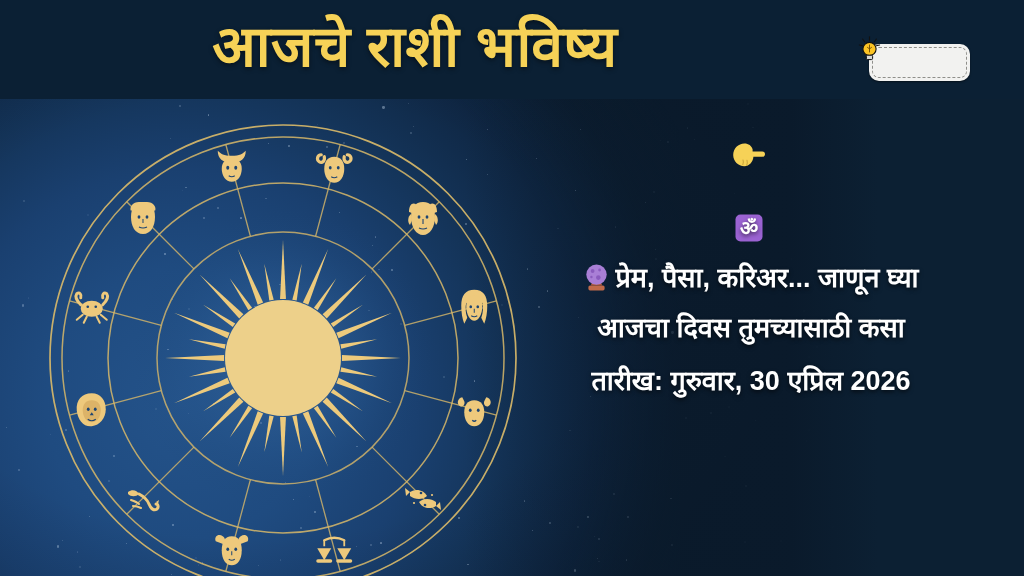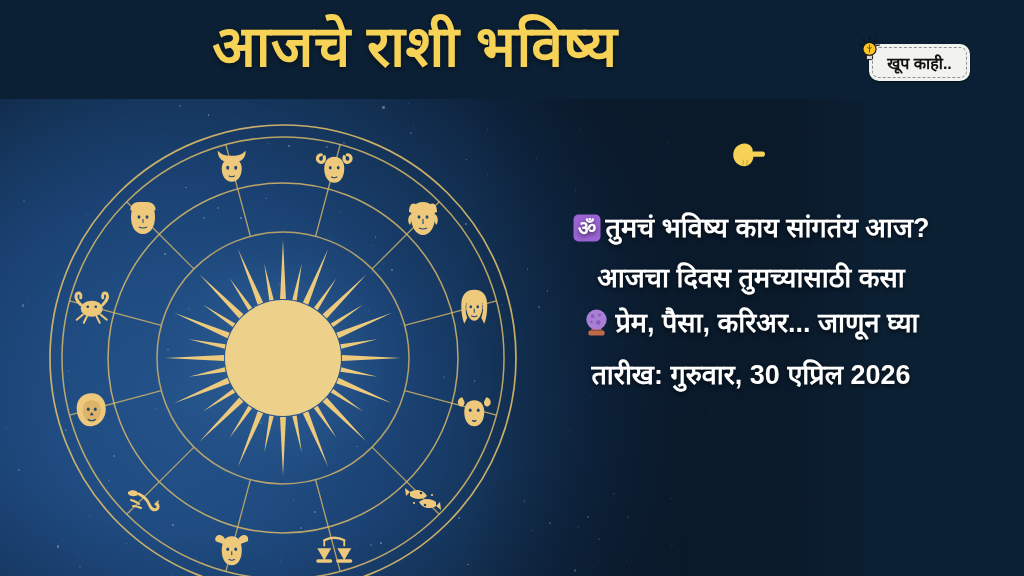--- a/index.html
+++ b/index.html
@@ -191,21 +191,21 @@
     text-shadow: 0 2px 4px rgba(0,0,0,0.6);
   }
   .body-line { display: block; }
   .inline-emoji {
     display: inline-block;
     vertical-align: -5px;
     margin-right: 5px;
   }
   .date-line {
     display: block;
-    margin-top: 2px;
+    margin-top: 8px;
     text-align: center;
   }
 </style>
 </head>
 <body>
 
 <div id="poster">
 
   <div class="bg-base"></div>
   <div class="bg-blue-glow"></div>
@@ -591,21 +591,20 @@
         <line x1="11.5" y1="0.8" x2="11.5" y2="4.2"></line>
         <line x1="4.6" y1="3.0" x2="6.6" y2="5.8"></line>
         <line x1="18.4" y1="3.0" x2="16.4" y2="5.8"></line>
         <line x1="1.4" y1="9.0" x2="4.6" y2="9.8"></line>
         <line x1="21.6" y1="9.0" x2="18.4" y2="9.8"></line>
       </g>
       <circle cx="11.5" cy="13.0" r="6.6" fill="#fcc424" stroke="#111" stroke-width="1.1"></circle>
       <rect x="8.4" y="19.2" width="6.2" height="4.4" rx="1.2" fill="#d8d8d4" stroke="#111" stroke-width="1"></rect>
       <path d="M11.5 8.6 L11.5 16.4 M9.2 11.2 L11.5 12.9 L13.8 11.2" fill="none" stroke="#6b4a06" stroke-width="0.9"></path>
     </svg>
-    <div class="brand-text">खूप काही..</div>
   </div>
 
   <div class="text-col">
 
     <div class="headline">
       <span class="emoji-hand">
         <svg width="36" height="30" viewBox="0 0 36 30">
           <path d="M3.2 15.0 C3.2 8.4 8.2 3.4 14.4 3.4 C18.6 3.4 21.6 5.6 22.6 9.2
                    L22.6 11.6 L32.4 11.6 C34.0 11.6 35.0 12.7 35.0 14.2
                    C35.0 15.7 34.0 16.8 32.4 16.8 L23.4 16.8
@@ -617,35 +616,35 @@
       <br>
     </div>
 
     <div class="body-block">
       <span class="body-line">
         <span class="inline-emoji">
           <svg width="28" height="28" viewBox="0 0 28 28">
             <rect x="0.5" y="0.5" width="27" height="27" rx="5" fill="#9b63d3"></rect>
             <text x="14" y="21" text-anchor="middle" font-family="'Liberation Sans','DejaVu Sans',sans-serif" font-size="20" fill="#ffffff">ॐ</text>
           </svg>
-        </span><span>तुमचं भविष्य काय सांगतंय आज?</span>
+        </span>
       </span>
-
-      <span class="body-line">आजचा दिवस तुमच्यासाठी कसा</span>
 
       <span class="body-line">
         <span class="inline-emoji">
           <svg width="27" height="30" viewBox="0 0 27 30">
             <rect x="5.4" y="23.4" width="16.2" height="5.0" rx="1.6" fill="#c06a4a"></rect>
             <path d="M7.8 23.4 L19.2 23.4 L17.6 19.4 L9.4 19.4 Z" fill="#b05c3e"></path>
             <circle cx="13.5" cy="12.6" r="10.2" fill="#a97fd6"></circle>
             <circle cx="9.6" cy="9.0" r="1.9" fill="#8a5bbd"></circle>
             <circle cx="16.6" cy="8.0" r="1.4" fill="#8a5bbd"></circle>
             <circle cx="15.3" cy="15.6" r="2.3" fill="#8a5bbd"></circle>
             <circle cx="8.4" cy="15.0" r="1.2" fill="#8a5bbd"></circle>
           </svg>
         </span><span>प्रेम, पैसा, करिअर... जाणून घ्या</span>
       </span>
+
+      <span class="body-line">आजचा दिवस तुमच्यासाठी कसा</span>
       <span class="body-line date-line">तारीख: गुरुवार, 30 एप्रिल 2026</span>
     </div>
 
   </div>
 </div>
 
 </body></html>

